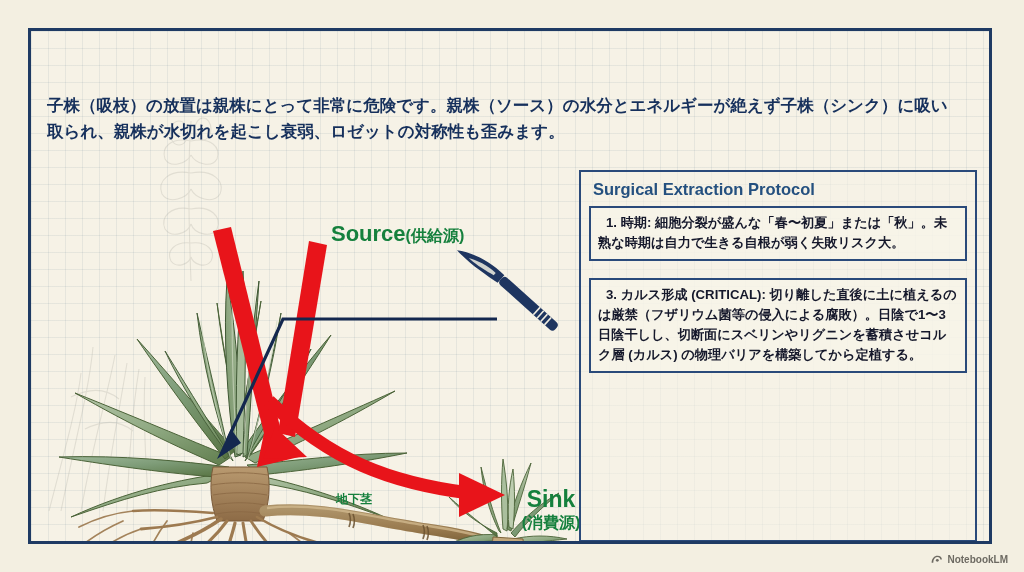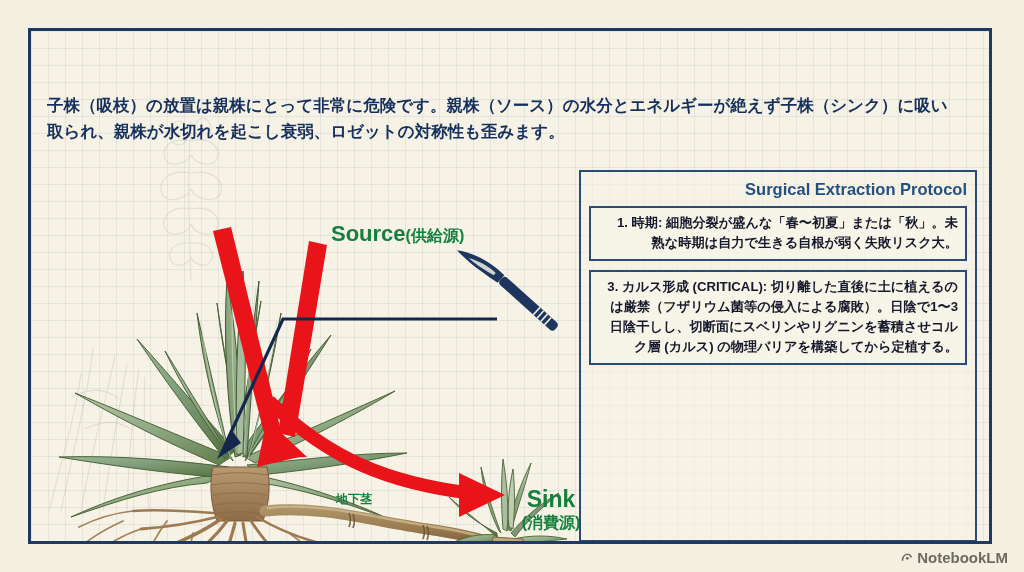--- a/index.html
+++ b/index.html
@@ -66,43 +66,42 @@
   #lbl-sink .sub { display:block; font-size:16px; }
   #lbl-rhizome { left:305px; top:330px; font-size:12px; }
 
   
   #panel {
     position:absolute; left:548px; top:139px;
     width:398px; height:372px;
     border:2px solid #2a4a7a;
     background:rgba(246,242,230,.55);
     padding:7px 8px 8px 8px;
-    text-align:right;
   }
   #panel-title {
     font-size:16.5px; font-weight:bold; color:#24507f;
     margin:1px 0 7px 4px;
   }
   .step {
     border:2px solid #2a4a7a;
     background:rgba(247,244,233,.72);
     padding:5px 7px 6px 7px;
-    margin-bottom:9px;
+    margin-bottom:17px;
     font-size:13.2px; font-weight:bold;
     line-height:1.52;
     color:#15182b;
     text-indent:8px;
   }
   .step:last-child { margin-bottom:12px; }
 
   
   #watermark {
     position:absolute; right:16px; bottom:6px;
     display:flex; align-items:center; gap:4px;
-    font-size:15px; color:#6d6a62; font-weight:bold;
+    font-size:10px; color:#6d6a62; font-weight:bold;
   }
 </style>
 </head>
 <body>
 
 <div id="frame">
 
   <div id="grid"></div>
 
   <svg id="sketch" viewBox="0 0 300 400">

